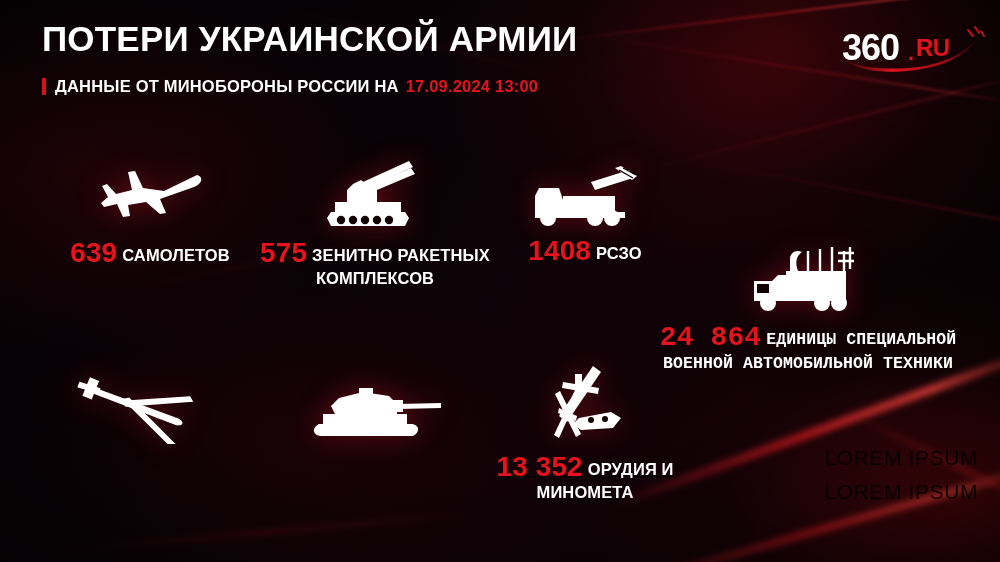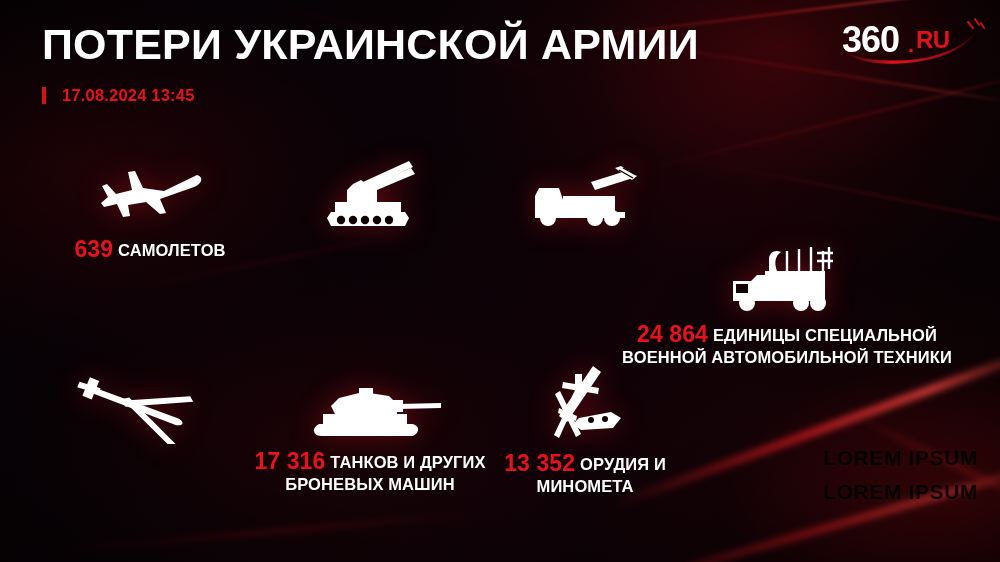--- a/index.html
+++ b/index.html
@@ -69,39 +69,39 @@
     background: radial-gradient(ellipse 90% 95% at 45% 50%, rgba(0,0,0,0) 38%, rgba(0,0,0,0.55) 82%, rgba(0,0,0,0.85) 100%);
   }
 
   
   .watermark {
     position: absolute;
     right: 22px;
     bottom: 52px;
     text-align: right;
     color: rgba(18,6,8,0.92);
-    font-weight: 700;
+    font-weight: 400;
     font-size: 21px;
     letter-spacing: 0.6px;
     line-height: 1.65;
     mix-blend-mode: multiply;
   }
   .watermark div { white-space: nowrap; }
 
   
   .header {
     position: absolute;
     left: 42px;
     top: 18px;
     width: 640px;
   }
   .title-line {
     color: #ffffff;
     font-weight: 700;
-    font-size: 43px;
+    font-size: 35px;
     letter-spacing: 0.2px;
     line-height: 1.22;
     text-transform: uppercase;
     white-space: nowrap;
   }
   .subtitle {
     margin-top: 16px;
     display: flex;
     align-items: center;
     white-space: nowrap;
@@ -126,21 +126,21 @@
     font-weight: 700;
     font-size: 16.5px;
     letter-spacing: 0.2px;
     margin-left: 7px;
   }
 
   
   .logo {
     position: absolute;
     left: 838px;
-    top: 16px;
+    top: 24px;
     width: 148px;
     height: 54px;
     text-decoration: underline;
   }
   .logo svg { display: block; }
 
   
   .stat {
     position: absolute;
     text-align: center;
@@ -158,21 +158,21 @@
     font-size: 16.5px;
     line-height: 1.18;
     letter-spacing: 0.1px;
     text-transform: uppercase;
     color: #ffffff;
     white-space: nowrap;
   }
   .stat-label.wrap { white-space: normal; }
   .num {
     color: #e4131d;
-    font-size: 23px;
+    font-size: 28px;
     font-weight: 700;
     letter-spacing: 0.1px;
     margin-right: 5px;
     vertical-align: -1px;
   }
 </style>
 </head>
 <body>
 
 <div id="stage">
@@ -192,21 +192,22 @@
 
   <div class="watermark">
     <div>LOREM IPSUM</div>
     <div>LOREM IPSUM</div>
   </div>
 
   <div class="header">
     <div class="title-line">ПОТЕРИ УКРАИНСКОЙ АРМИИ</div>
     <div class="subtitle">
       <span class="sub-bar"></span>
-      <span class="sub-date">17.08.2024 13:45</span>
+      <span class="sub-text">ДАННЫЕ ОТ МИНОБОРОНЫ РОССИИ НА</span>
+      <span class="sub-date">17.09.2024 13:00</span>
     </div>
   </div>
 
   <div class="logo">
     <svg width="148" height="54" viewBox="0 0 148 54" xmlns="http://www.w3.org/2000/svg">
       <defs>
         <linearGradient id="swoosh" x1="0" y1="0" x2="1" y2="0">
           <stop offset="0%" stop-color="#8e0a12" stop-opacity="0.2"></stop>
           <stop offset="35%" stop-color="#e0131d" stop-opacity="1"></stop>
           <stop offset="75%" stop-color="#b00d16" stop-opacity="0.85"></stop>
@@ -244,43 +245,49 @@
         <path fill="#ffffff" d="M18 42 L84 42 L84 52 L18 52 Z"></path>
 
         <path fill="#ffffff" d="M14 52 L88 52 L92 58 L88 66 L14 66 L10 58 Z"></path>
         <circle cx="24" cy="60" r="4.2" fill="#120203"></circle>
         <circle cx="36" cy="60" r="4.2" fill="#120203"></circle>
         <circle cx="48" cy="60" r="4.2" fill="#120203"></circle>
         <circle cx="60" cy="60" r="4.2" fill="#120203"></circle>
         <circle cx="72" cy="60" r="4.2" fill="#120203"></circle>
       </svg>
     </div>
+    <div class="stat-label wrap">
+      <span class="num">575</span><span>ЗЕНИТНО РАКЕТНЫХ КОМПЛЕКСОВ</span>
+    </div>
   </div>
 
   <div class="stat" style="left:490px; top:162px; width:190px;">
     <div class="stat-icon" style="height:66px;">
       <svg width="112" height="62" viewBox="0 0 112 62" xmlns="http://www.w3.org/2000/svg">
 
         <path fill="#ffffff" d="M62 16 L100 4 L104 12 L66 24 Z"></path>
         <path fill="#ffffff" d="M86 2 L92 0 L108 10 L103 14 Z"></path>
         <path d="M90 4 L104 12 M94 2 L107 9" stroke="#120203" stroke-width="1.4"></path>
 
         <path fill="#ffffff" d="M10 22 L30 22 L34 34 L34 46 L6 46 L6 30 Z"></path>
 
         <path fill="#ffffff" d="M34 30 L86 30 L86 46 L34 46 Z"></path>
         <path fill="#ffffff" d="M6 46 L96 46 L96 52 L6 52 Z"></path>
 
         <circle cx="19" cy="52" r="8" fill="#ffffff"></circle>
         <circle cx="66" cy="52" r="8" fill="#ffffff"></circle>
         <circle cx="83" cy="52" r="8" fill="#ffffff"></circle>
       </svg>
     </div>
-  </div>
-
-  <div class="stat" style="left:622px; top:243px; width:330px;">
+    <div class="stat-label">
+      <span class="num">1408</span><span>РСЗО</span>
+    </div>
+  </div>
+
+  <div class="stat" style="left:643px; top:243px; width:330px;font-family:Liberation Mono, monospace;">
     <div class="stat-icon" style="height:72px;">
       <svg width="124" height="70" viewBox="0 0 124 70" xmlns="http://www.w3.org/2000/svg">
 
         <path d="M62 6 L62 26 M74 4 L74 26 M86 2 L86 26 M98 6 L98 26 M92 8 L108 8 M92 16 L108 16 M104 2 L104 24" stroke="#ffffff" stroke-width="2.4"></path>
 
         <path fill="#ffffff" d="M44 26 L44 14 C44 8 50 4 56 7 C50 11 49 18 52 26 Z"></path>
 
         <rect x="40" y="26" width="60" height="30" fill="#ffffff"></rect>
 
         <path fill="#ffffff" d="M8 36 L26 36 L32 30 L40 30 L40 56 L8 56 Z"></path>
@@ -322,23 +329,20 @@
 
         <path fill="#ffffff" d="M44 16 L68 10 L94 14 L102 22 L102 32 L40 32 L36 24 Z"></path>
 
         <path fill="#ffffff" d="M64 6 L78 6 L78 12 L64 12 Z"></path>
 
         <path fill="#ffffff" d="M28 32 L112 32 L112 42 L28 42 Z"></path>
 
         <path fill="#ffffff" d="M24 42 L116 42 C124 42 126 50 118 54 L26 54 C18 54 16 46 24 42 Z"></path>
       </svg>
     </div>
-    <div class="stat-label wrap">
-      <span class="num">17 316</span><span>ТАНКОВ И ДРУГИХ БРОНЕВЫХ МАШИН</span>
-    </div>
   </div>
 
   <div class="stat" style="left:492px; top:362px; width:186px;text-decoration:underline;">
     <div class="stat-icon" style="height:82px;">
       <svg width="100" height="80" viewBox="0 0 100 80" xmlns="http://www.w3.org/2000/svg">
 
         <path fill="#ffffff" d="M58 2 L66 8 L32 58 L24 52 Z"></path>
 
         <path fill="#ffffff" d="M28 18 L64 24 L63 30 L27 24 Z"></path>
         <path fill="#ffffff" d="M40 10 L47 10 L47 36 L40 36 Z"></path>

